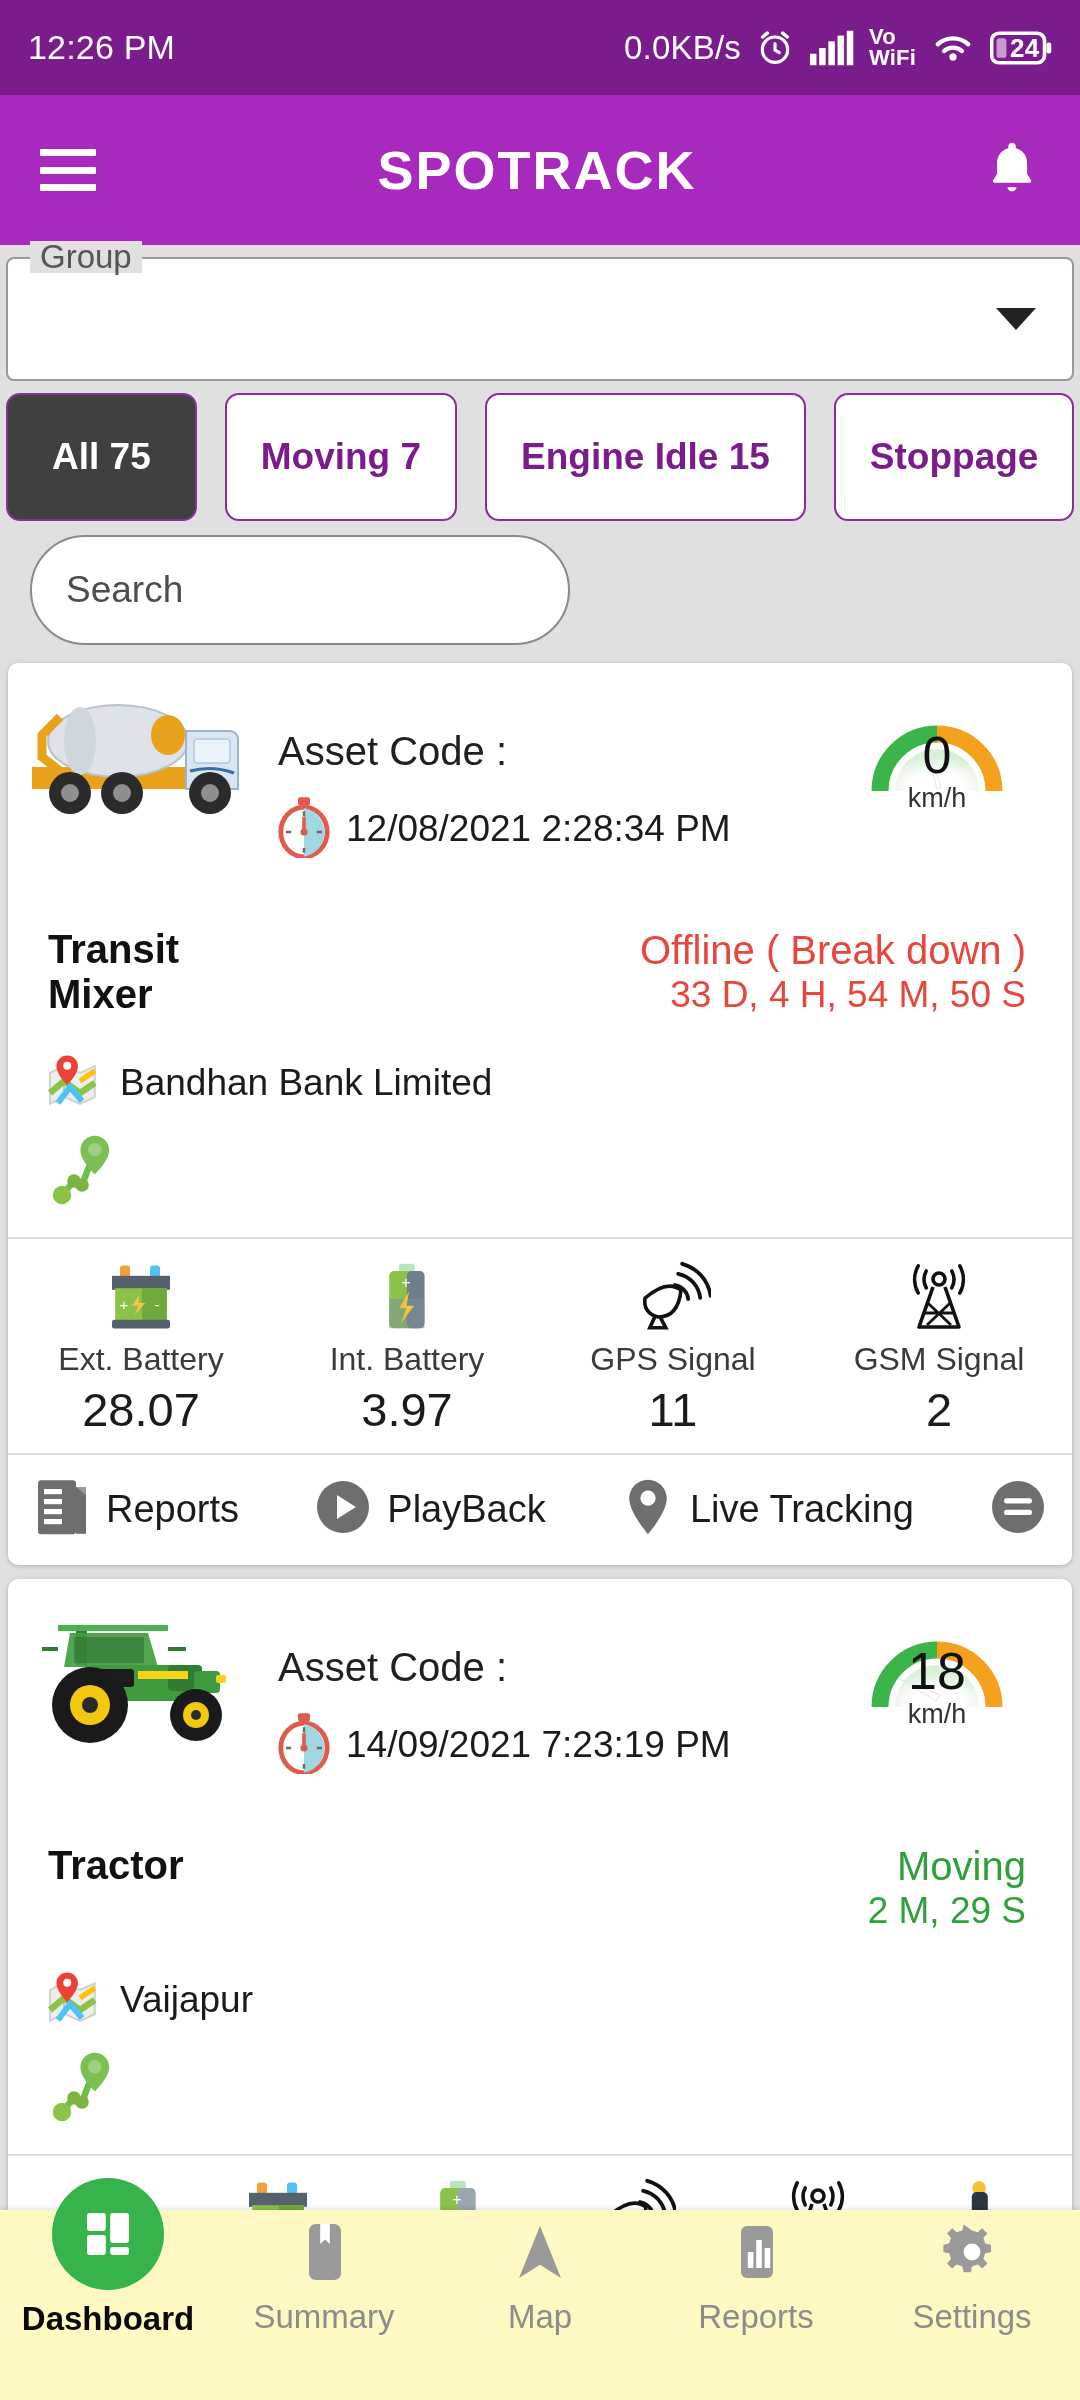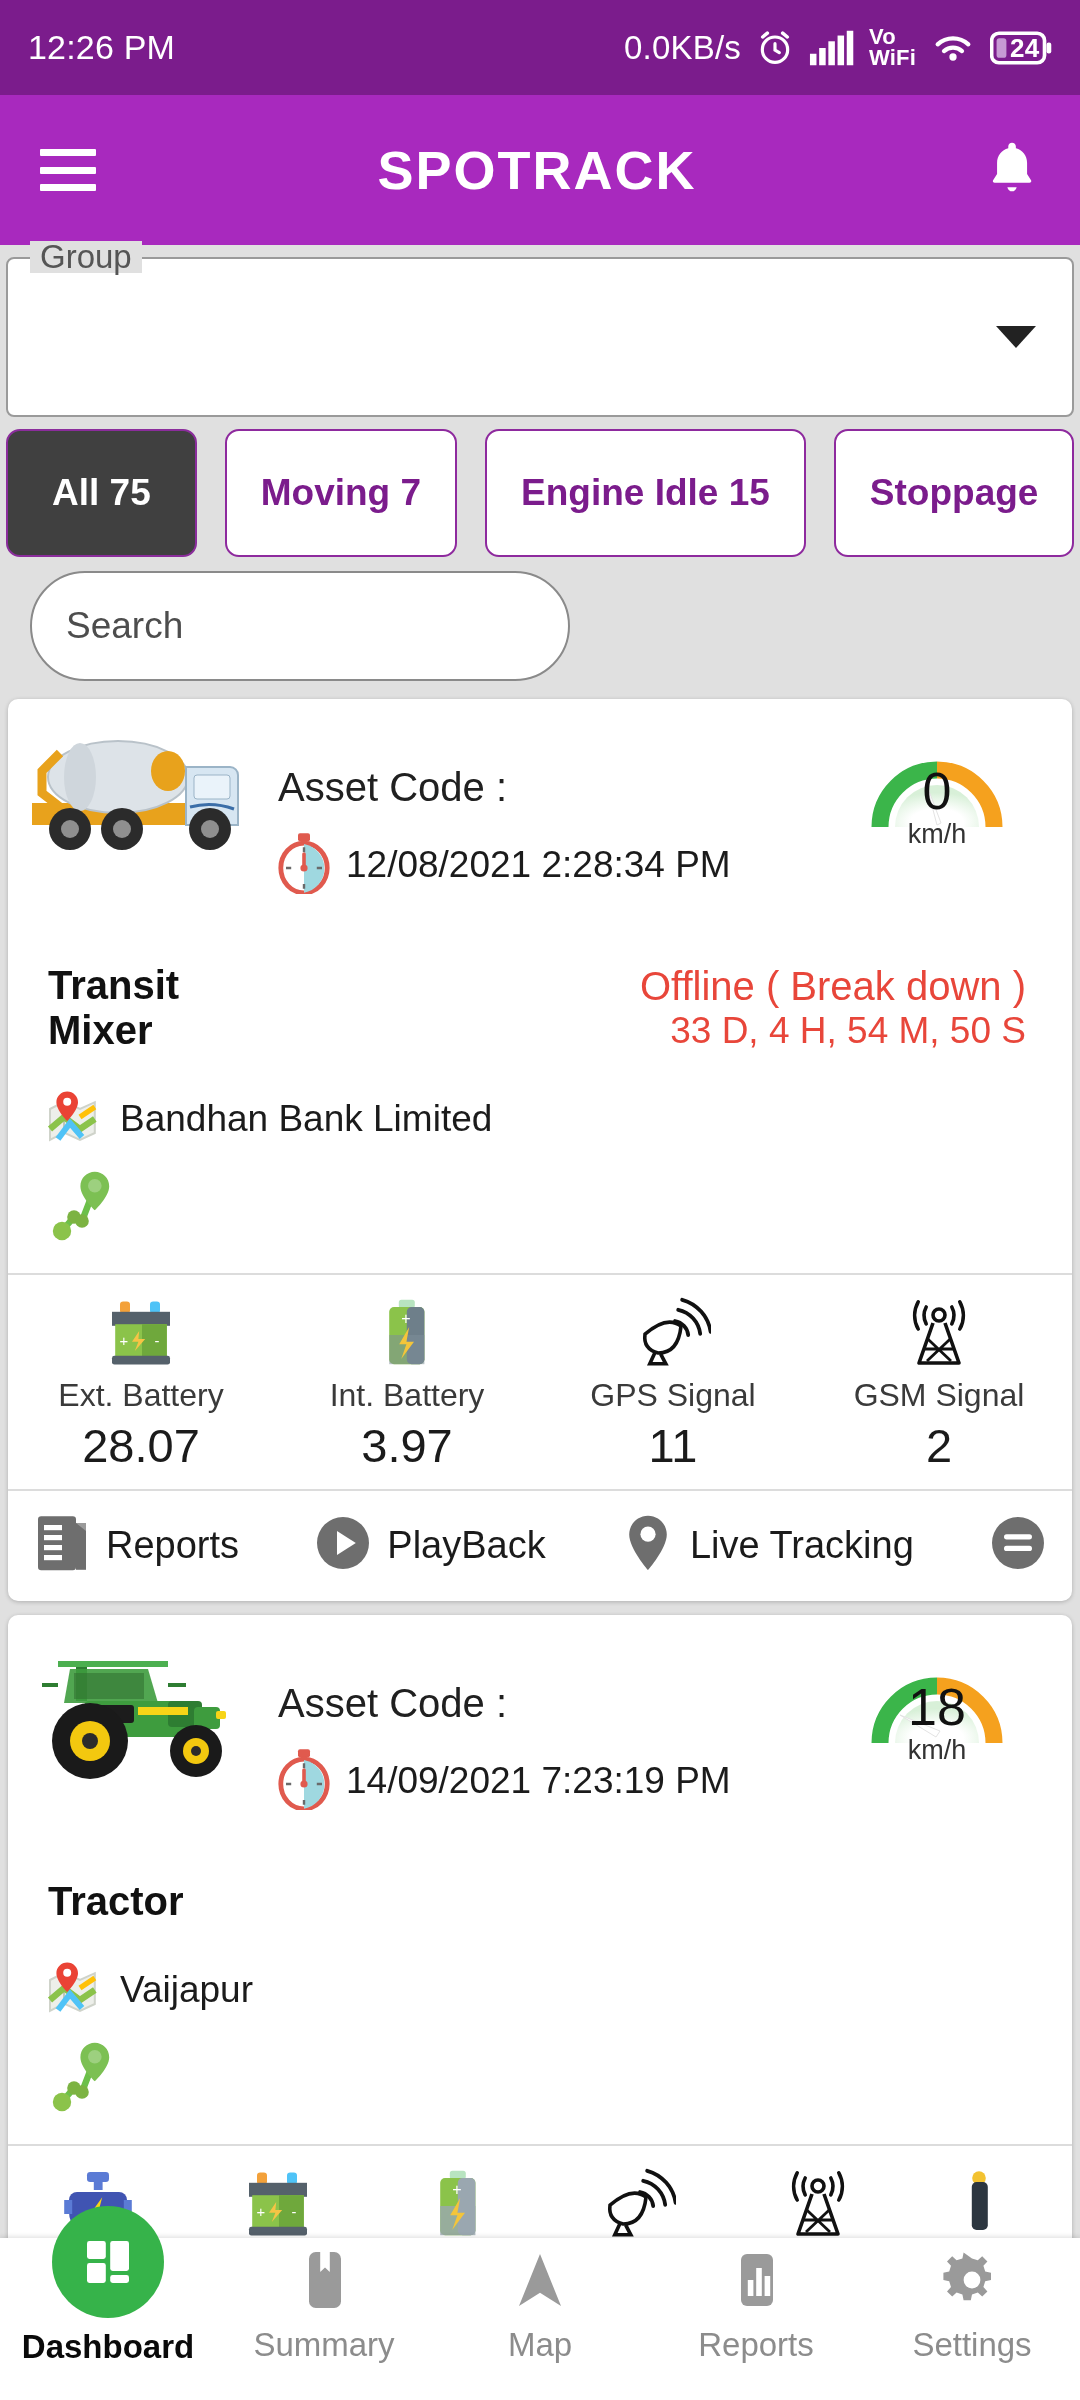--- a/index.html
+++ b/index.html
@@ -32,21 +32,21 @@
   .hamburger span{display:block; height:7px; background:#fff; border-radius:1px;}
   .app-title{
     position:absolute; left:0; right:6px; text-align:center;
     color:#fff; font-size:54px; font-weight:bold; letter-spacing:2px;
     pointer-events:none;
   }
   .bell{margin-left:auto; z-index:2;}
 
   
   .group-wrap{
-    margin:12px 6px 0 6px; height:160px; position:relative;
+    margin:12px 6px 0 6px; height:124px; position:relative;
   }
   .group-box{
     position:absolute; inset:0;
     border:2px solid #9a9a9a; border-radius:8px; background:#fff;
   }
   .group-legend{
     position:absolute; top:-16px; left:24px; background:#e0e0e0;
     padding:0 10px; font-size:33px; color:#555; line-height:32px;
   }
   .group-caret{
@@ -124,21 +124,21 @@
   .act{display:flex;align-items:center;gap:16px;}
   .act-lbl{font-size:38px;color:#1b1b1b;}
   .act-sp{flex:1;}
 
   
   .stats-clip{display:flex;padding:18px 0 0 0;overflow:hidden;}
   .stat-c{flex:0 0 auto;width:180px;display:flex;flex-direction:column;align-items:center;}
 
   
   .bottomnav{
-    position:absolute;left:0;right:0;bottom:0;height:162px;background:#ffffff;
+    position:absolute;left:0;right:0;bottom:0;height:190px;background:#fef9c3;
     display:flex;align-items:flex-start;padding-top:10px;
     box-shadow:0 -1px 5px rgba(0,0,0,.14);
   }
   .nav{flex:1;display:flex;flex-direction:column;align-items:center;justify-content:flex-start;gap:10px;}
   .nav-lbl{font-size:33px;color:#8c8c8c;}
   .nav.active .nav-lbl{color:#0a0a0a;font-weight:bold;}
   .dash-circle{
     width:112px;height:112px;border-radius:50%;background:#36B34A;
     display:flex;align-items:center;justify-content:center;
     margin-top:-42px;
@@ -492,20 +492,24 @@
           <path d="M74 94 L38 72 L78 88 Z" fill="#ffffff" stroke="#e3e3e3" stroke-width="1"></path>
         </svg>
       </div>
       <div class="gauge-num">18</div>
       <div class="gauge-unit">km/h</div>
     </div>
   </div>
 
   <div class="name-status">
     <div class="veh-name">Tractor</div>
+    <div class="status-col">
+      <div class="status-main st-moving">Moving</div>
+      <div class="status-sub st-moving">2 M, 29 S</div>
+    </div>
   </div>
 
   <div class="loc-row">
     <span>
       <svg width="56" height="56" viewBox="0 0 28 28">
         <path d="M3 10 L10 6.4 L18 10 L25.4 6.6 L25.4 22 L18 25.4 L10 21.8 L3 25.4 Z" fill="#EDEFEA" stroke="#cfd3ca"></path>
         <path d="M10 6.4 L10 21.8" stroke="#bfc7b8" stroke-width="1"></path>
         <path d="M3 20 L10 14 L18 20 L25.4 15" stroke="#8BC34A" stroke-width="3.2" fill="none"></path>
         <path d="M7 25 L13 17 L19 24" stroke="#4FC3F7" stroke-width="3" fill="none"></path>
         <path d="M25.4 9 L18 14" stroke="#FFC107" stroke-width="2.6" fill="none"></path>

